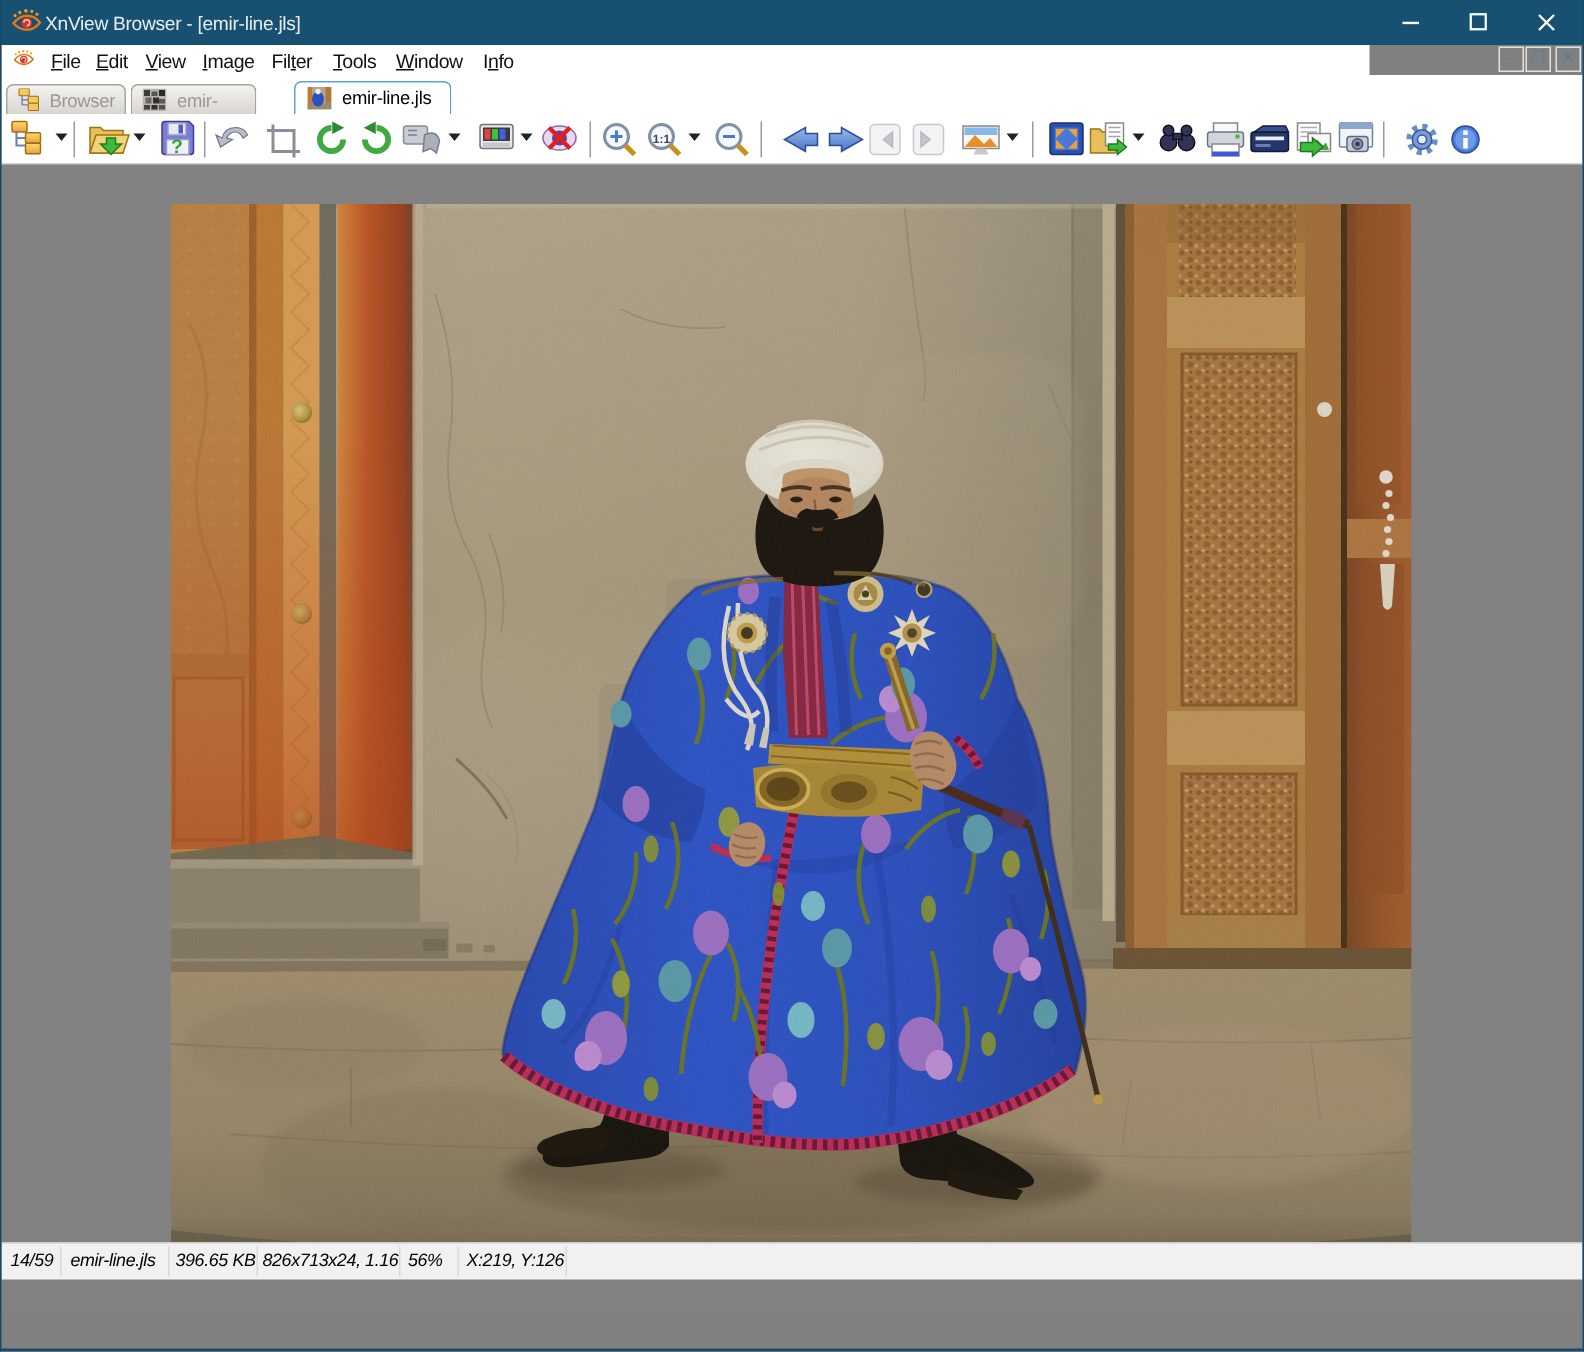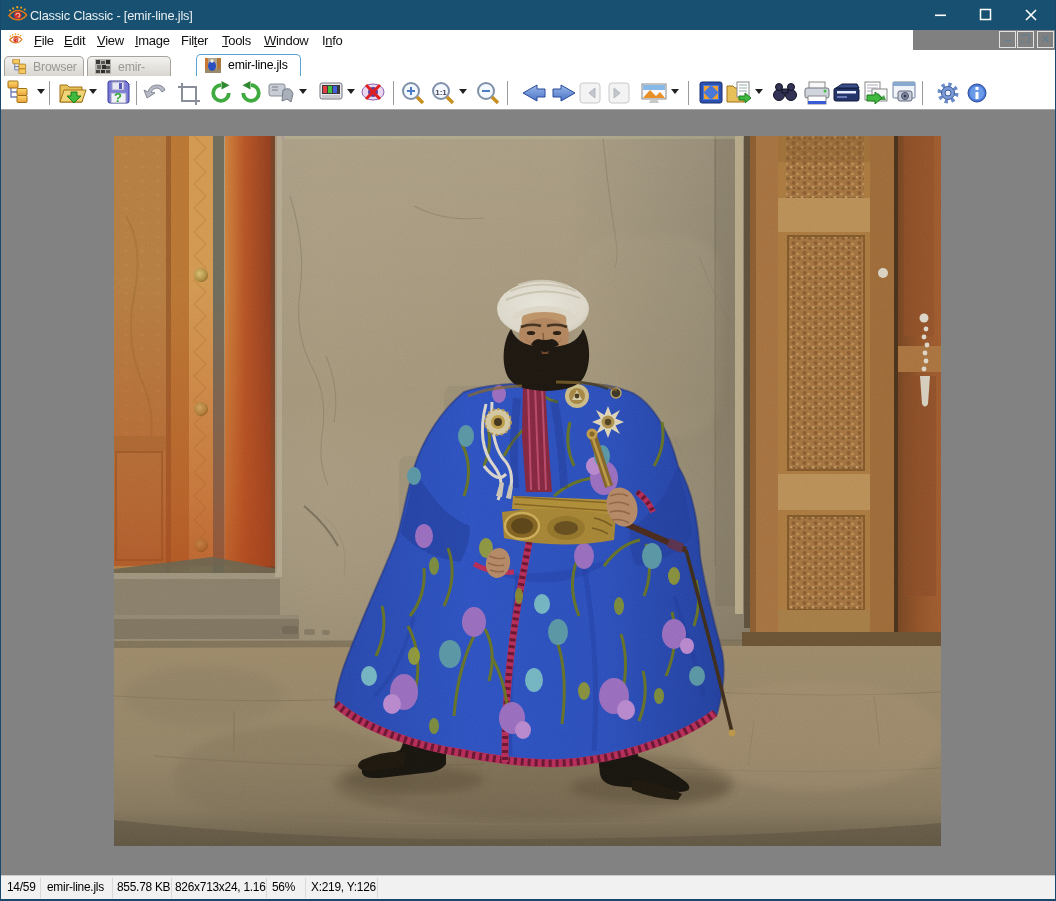--- a/index.html
+++ b/index.html
@@ -25,41 +25,41 @@
   .tab .tx{position:absolute;top:3px;font-size:12.3px;letter-spacing:-0.2px;color:#9a9a94;}
   #tab3{background:#ffffff;border:1px solid #5aa2d4;border-bottom:none;height:22px;}
   #tab3 .tx{color:#000;}
   
   #toolbar{position:absolute;left:1px;top:76px;width:1054px;height:33px;background:#ffffff;
       border-bottom:1px solid #a6a6a6;box-sizing:content-box;}
   
   #canvas{position:absolute;left:1px;top:110px;width:1054px;height:765px;background:#828282;}
   #photo{position:absolute;left:113px;top:26px;width:827px;height:710px;}
   
-  #statusbar{position:absolute;left:1px;top:875px;width:1054px;height:24px;background:#f1f1f1;
-      border-top:1px solid #cccccc;font-size:11.9px;letter-spacing:-0.25px;color:#000;}
+  #statusbar{position:absolute;left:1px;top:828px;width:1054px;height:24px;background:#f1f1f1;
+      border-top:1px solid #cccccc;font-size:11.9px;letter-spacing:-0.25px;color:#000;font-style:italic;}
   .scell{position:absolute;top:4px;}
   .ssep{position:absolute;top:2px;height:20px;width:1px;background:#d9d9d9;}
 </style>
 </head>
 <body>
 <div id="titlebar">
   <svg width="20" height="18" style="position:absolute;left:8px;top:6px" viewBox="0 0 20 18">
       <g>
   <path d="M4.5 3.2 C3.6 2.0 4.4 0.8 5.6 1.4 C6.6 1.9 6.4 3.4 5.4 3.6 Z" fill="#f0a020"></path>
   <path d="M8.2 1.8 C7.8 0.4 9.0 -0.4 10.0 0.4 C10.9 1.2 10.3 2.6 9.2 2.5 Z" fill="#f0a020"></path>
   <path d="M12.2 1.6 C12.4 0.2 13.9 0.2 14.2 1.3 C14.5 2.4 13.2 3.2 12.4 2.4 Z" fill="#f0a020"></path>
   <path d="M15.8 3.0 C16.6 1.9 18.0 2.5 17.7 3.7 C17.4 4.8 15.9 4.8 15.6 3.8 Z" fill="#f0a020"></path>
   <path d="M1.6 5.2 C0.6 4.6 1.0 3.2 2.2 3.4 C3.3 3.6 3.4 5.0 2.5 5.5 Z" fill="#f0a020"></path>
   <path d="M1 9.5 Q5 4.5 10 4.5 Q15 4.5 18.6 9.0 Q15 13.8 10 13.8 Q4.6 13.8 1 9.5 Z" fill="none" stroke="#e07818" stroke-width="1.6"></path>
   <circle cx="9.8" cy="9.2" r="3.6" fill="#d83030"></circle>
   <path d="M9.8 9.2 m-2 0 a2 2 0 1 1 2 2" stroke="#f8d0a0" stroke-width="1" fill="none"></path>
 </g>
     </svg>
-  <span class="title">Classic Classic - [emir-line.jls]</span>
+  <span class="title">XnView Browser - [emir-line.jls]</span>
   <svg class="tb-btn" style="left:918px" viewBox="0 0 45 30">
       <rect x="17" y="14.5" width="11" height="1.6" fill="#fff"></rect>
     </svg>
   <svg class="tb-btn" style="left:963px" viewBox="0 0 45 30">
       <rect x="17.5" y="9.5" width="10" height="10" fill="none" stroke="#fff" stroke-width="1.5"></rect>
     </svg>
   <svg class="tb-btn" style="left:1008px" viewBox="0 0 45 30">
       <path d="M18 10 L28 20 M28 10 L18 20" stroke="#fff" stroke-width="1.6"></path>
     </svg>
 </div>
@@ -724,21 +724,21 @@
   <rect x="0" y="0" width="827" height="710" filter="url(#grain)" opacity="0.11"></rect>
   </svg>
   </div>
 </div>
 
 <div id="statusbar">
   <span class="scell" style="left:6px">14/59</span>
     <div class="ssep" style="left:39px"></div>
   <span class="scell" style="left:46px">emir-line.jls</span>
     <div class="ssep" style="left:111px"></div>
-  <span class="scell" style="left:116px">855.78 KB</span>
+  <span class="scell" style="left:116px">396.65 KB</span>
     <div class="ssep" style="left:170px"></div>
   <span class="scell" style="left:174px">826x713x24, 1.16</span>
     <div class="ssep" style="left:265px"></div>
   <span class="scell" style="left:271px">56%</span>
     <div class="ssep" style="left:304px"></div>
   <span class="scell" style="left:310px">X:219, Y:126</span>
     <div class="ssep" style="left:376px"></div>
 </div>
 <div class="win-border"></div>
 

